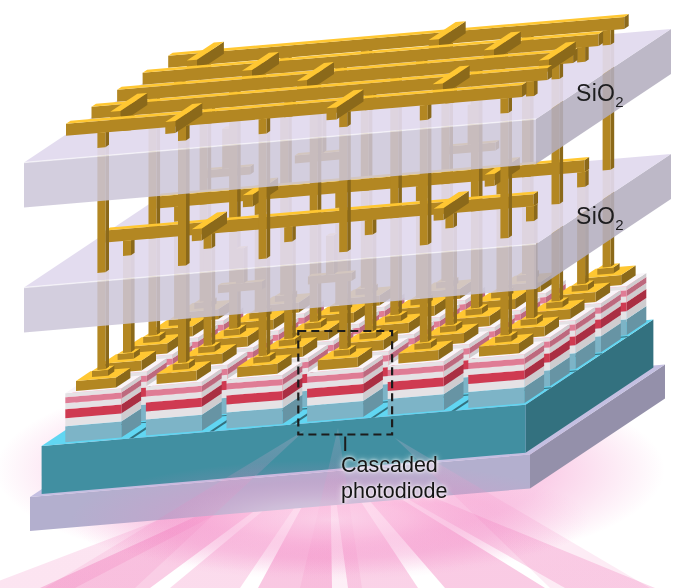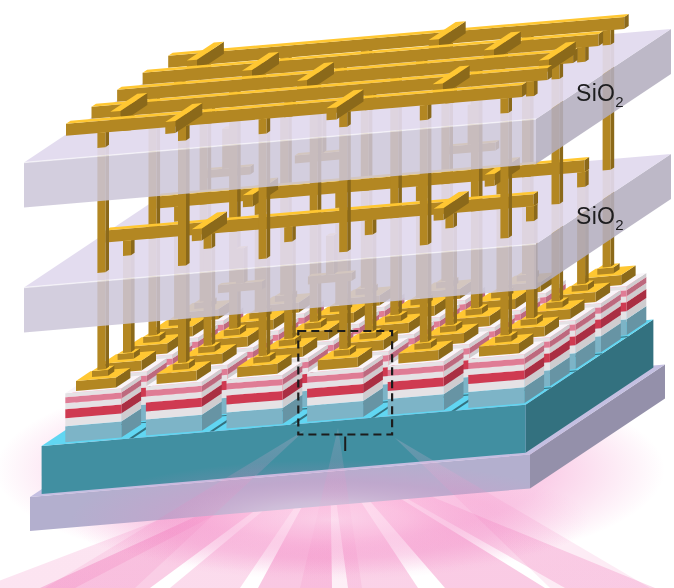--- a/index.html
+++ b/index.html
@@ -1171,13 +1171,17 @@
       <g>
         <rect x="298.3" y="331.0" width="93.8" height="103.5" fill="none" stroke="#1c1c1c" stroke-width="2.2" stroke-dasharray="8 5"></rect>
         <line x1="345.20000000000005" y1="436.53000000000003" x2="345.20000000000005" y2="451" stroke="#1c1c1c" stroke-width="2"></line>
       </g>
     </svg>
 
   <div class="sio2-label" id="sio2-upper"><span>SiO</span><sub>2</sub></div>
 
   <div class="sio2-label" id="sio2-lower"><span>SiO</span><sub>2</sub></div>
 
+  <div class="callout-label">
+    <div>Cascaded</div>
+    <div>photodiode</div>
+  </div>
 </div>
 
 </body></html>

